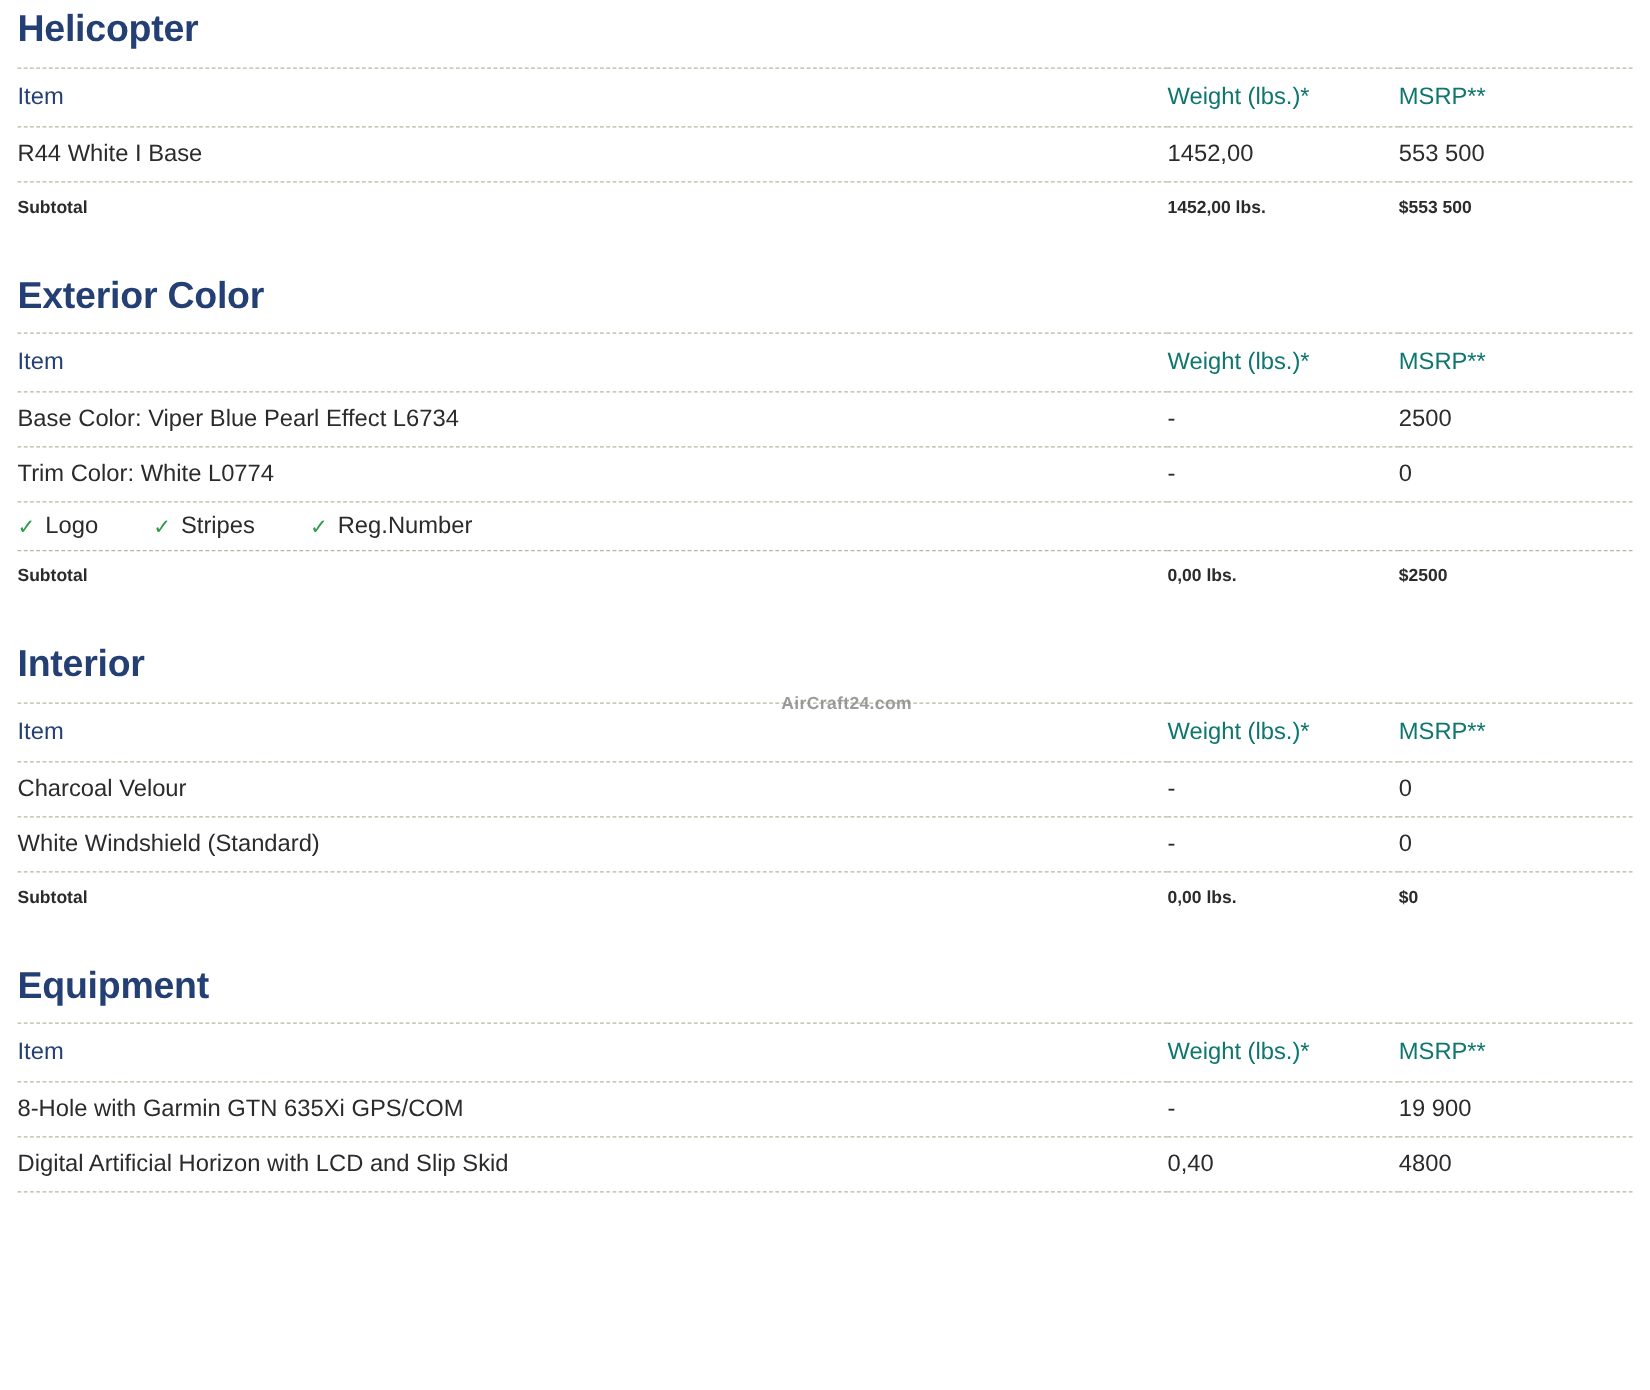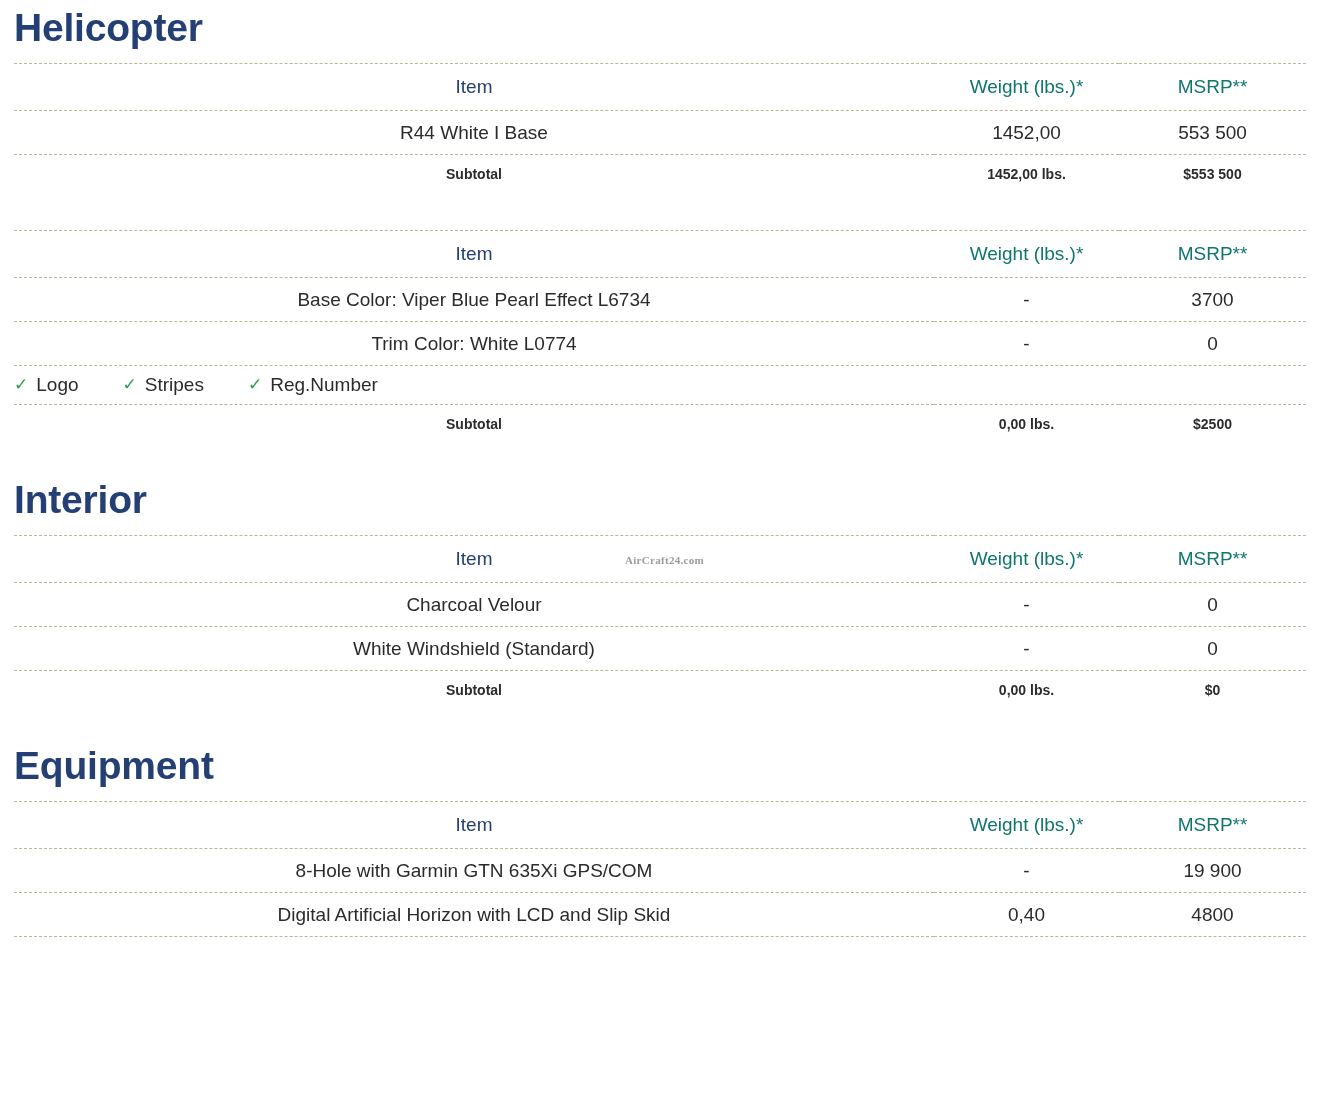--- a/index.html
+++ b/index.html
@@ -17,42 +17,42 @@
   .page {
     width: 1320px;
     box-sizing: border-box;
     padding: 0 14px;
     position: relative;
   }
   .section {
     margin-bottom: 6px;
   }
   h2.section-title {
-    font-size: 39px;
+    font-size: 30px;
     line-height: 1.05;
     font-weight: bold;
     color: #243f74;
     margin: 0 0 14px 0;
     padding: 0;
     letter-spacing: -0.2px;
   }
   .section.first h2.section-title {
     margin-top: 8px;
   }
   table.spec {
     width: 100%;
     border-collapse: collapse;
     table-layout: fixed;
   }
   table.spec col.c-item   { width: 920px; }
   table.spec col.c-weight { width: 185px; }
   table.spec col.c-msrp   { width: 187px; }
 
   table.spec th, table.spec td {
-    text-align: center;
+    text-align: left;
     vertical-align: middle;
     padding: 11px 0 10px 0;
     font-size: 19px;
     font-weight: normal;
     border-bottom: 1px dashed #b9b59a;
   }
   table.spec thead th {
     color: #0f766e;
     font-size: 19px;
     border-bottom: 1px dashed #b9b59a;
@@ -101,26 +101,26 @@
     line-height: 1;
     display: inline-block;
   }
   .dash {
     color: #2b2b2b;
   }
   .watermark {
     position: absolute;
     left: 625px;
     top: 546px;
-    font-size: 11px;
+    font-size: 14px;
     color: #8a8a8a;
     font-weight: bold;
     letter-spacing: 0.3px;
     opacity: .85;
-    font-family: Liberation Serif, serif;
+    font-family: Liberation Sans, sans-serif;
   }
   .spacer-lg { height: 30px; }
   .spacer-md { height: 18px; }
 </style>
 </head>
 <body>
 
 <div class="page">
   <div class="watermark">AirCraft24.com</div>
   <div id="sections-root">
@@ -148,38 +148,39 @@
             <tr class="subtotal">
               <td>Subtotal</td>
               <td>1452,00 lbs.</td>
               <td>$553 500</td>
             </tr>
           </tbody>
         </table>
       </div>
       <div class="spacer-lg"></div>
       <div class="section">
+        <h2 class="section-title">Exterior Color</h2>
         <table class="spec">
           <colgroup>
             <col class="c-item">
             <col class="c-weight">
             <col class="c-msrp">
           </colgroup>
           <thead>
             <tr>
               <th class="item-col">Item</th>
               <th class="">Weight (lbs.)*</th>
               <th class="">MSRP**</th>
             </tr>
           </thead>
           <tbody>
             <tr>
               <td>Base Color: Viper Blue Pearl Effect L6734</td>
               <td class="dash">-</td>
-              <td>3700</td>
+              <td>2500</td>
             </tr>
             <tr>
               <td>Trim Color: White L0774</td>
               <td class="dash">-</td>
               <td>0</td>
             </tr>
             <tr class="options">
               <td colspan="3">
                 <div class="opts">
                   <span class="opt">

